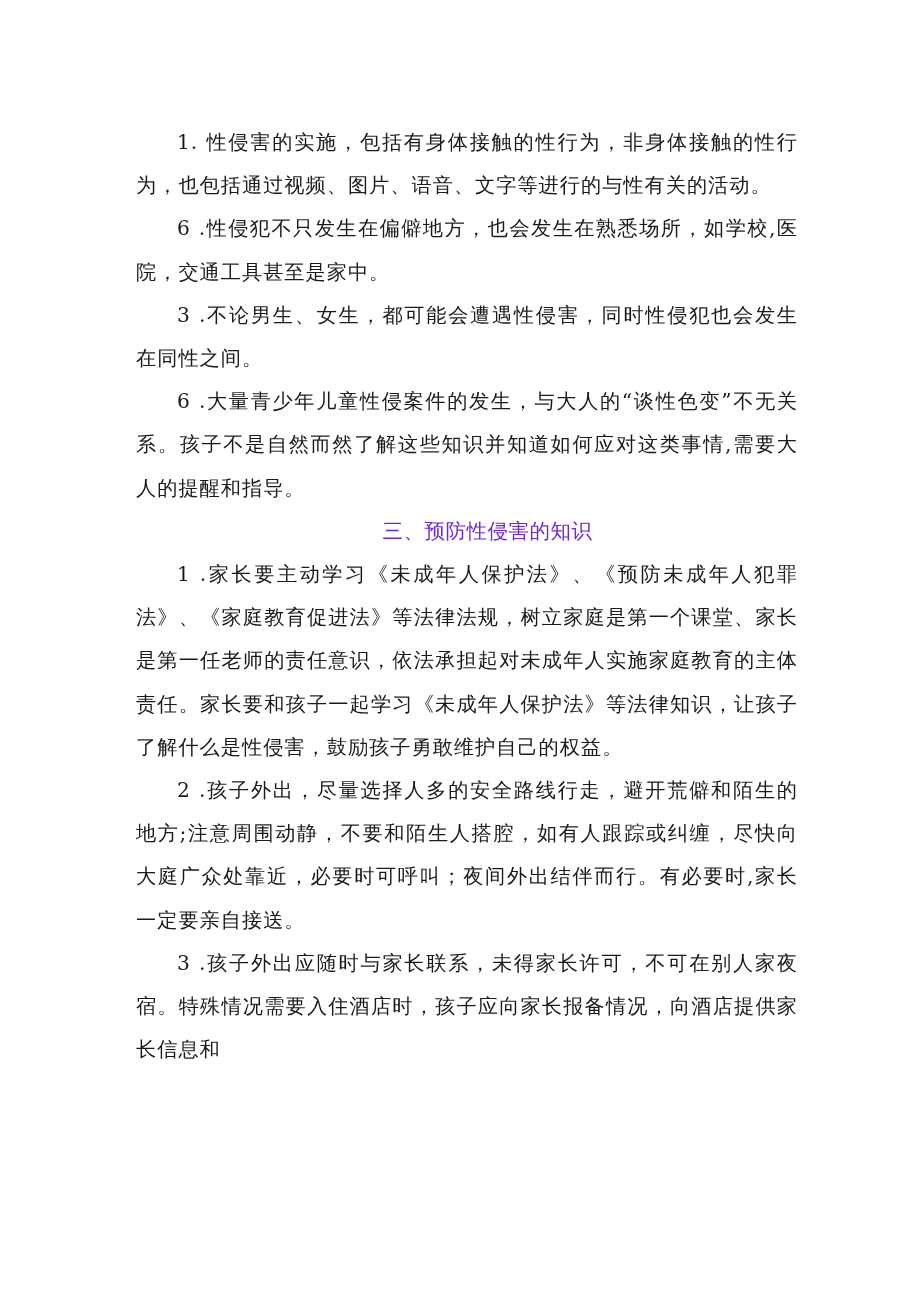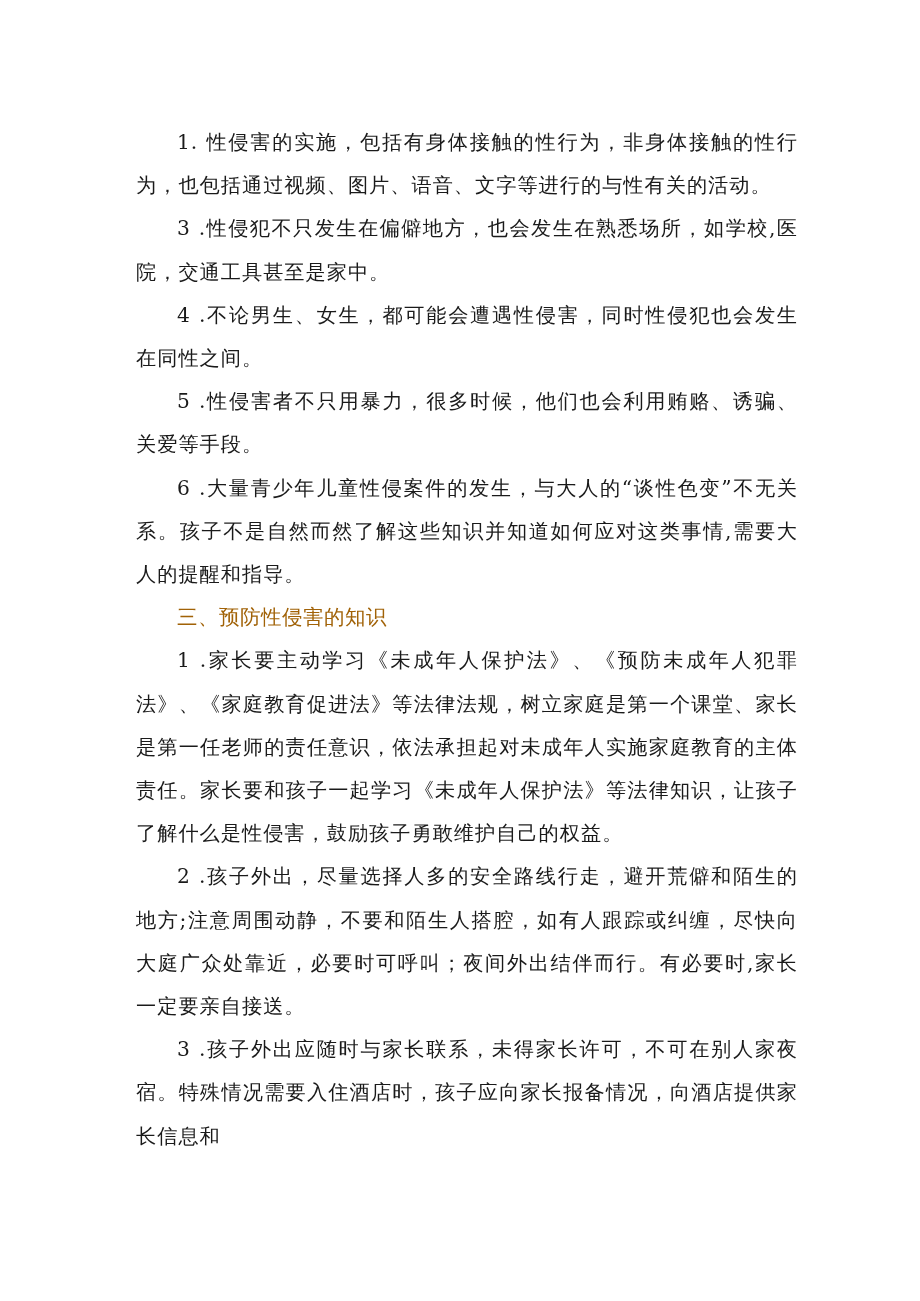--- a/index.html
+++ b/index.html
@@ -33,31 +33,31 @@
       word-break: break-all;
     }
     .heading {
       margin: 0;
       font-family: "DejaVu Sans", "Liberation Sans", sans-serif;
       font-size: 20.5px;
       line-height: 43.2px;
       text-indent: 41px;
       letter-spacing: 0.5px;
       font-weight: normal;
-      color: #a16207;
+      color: #6d28d9;
+      text-align: center;
     }
   </style>
 </head>
 <body>
 
 <div class="page">
   <p class="para">1. 性侵害的实施，包括有身体接触的性行为，非身体接触的性行为，也包括通过视频、图片、语音、文字等进行的与性有关的活动。</p>
-  <p class="para">3 .性侵犯不只发生在偏僻地方，也会发生在熟悉场所，如学校,医院，交通工具甚至是家中。</p>
-  <p class="para">4 .不论男生、女生，都可能会遭遇性侵害，同时性侵犯也会发生在同性之间。</p>
-  <p class="para">5 .性侵害者不只用暴力，很多时候，他们也会利用贿赂、诱骗、关爱等手段。</p>
+  <p class="para">6 .性侵犯不只发生在偏僻地方，也会发生在熟悉场所，如学校,医院，交通工具甚至是家中。</p>
+  <p class="para">3 .不论男生、女生，都可能会遭遇性侵害，同时性侵犯也会发生在同性之间。</p>
   <p class="para">6 .大量青少年儿童性侵案件的发生，与大人的“谈性色变”不无关系。孩子不是自然而然了解这些知识并知道如何应对这类事情,需要大人的提醒和指导。</p>
 
   <h2 class="heading">三、预防性侵害的知识</h2>
 
   <p class="para">1 .家长要主动学习《未成年人保护法》、《预防未成年人犯罪法》、《家庭教育促进法》等法律法规，树立家庭是第一个课堂、家长是第一任老师的责任意识，依法承担起对未成年人实施家庭教育的主体责任。家长要和孩子一起学习《未成年人保护法》等法律知识，让孩子了解什么是性侵害，鼓励孩子勇敢维护自己的权益。</p>
   <p class="para">2 .孩子外出，尽量选择人多的安全路线行走，避开荒僻和陌生的地方;注意周围动静，不要和陌生人搭腔，如有人跟踪或纠缠，尽快向大庭广众处靠近，必要时可呼叫；夜间外出结伴而行。有必要时,家长一定要亲自接送。</p>
   <p class="para">3 .孩子外出应随时与家长联系，未得家长许可，不可在别人家夜宿。特殊情况需要入住酒店时，孩子应向家长报备情况，向酒店提供家长信息和</p>
 </div>
 
 </body></html>

